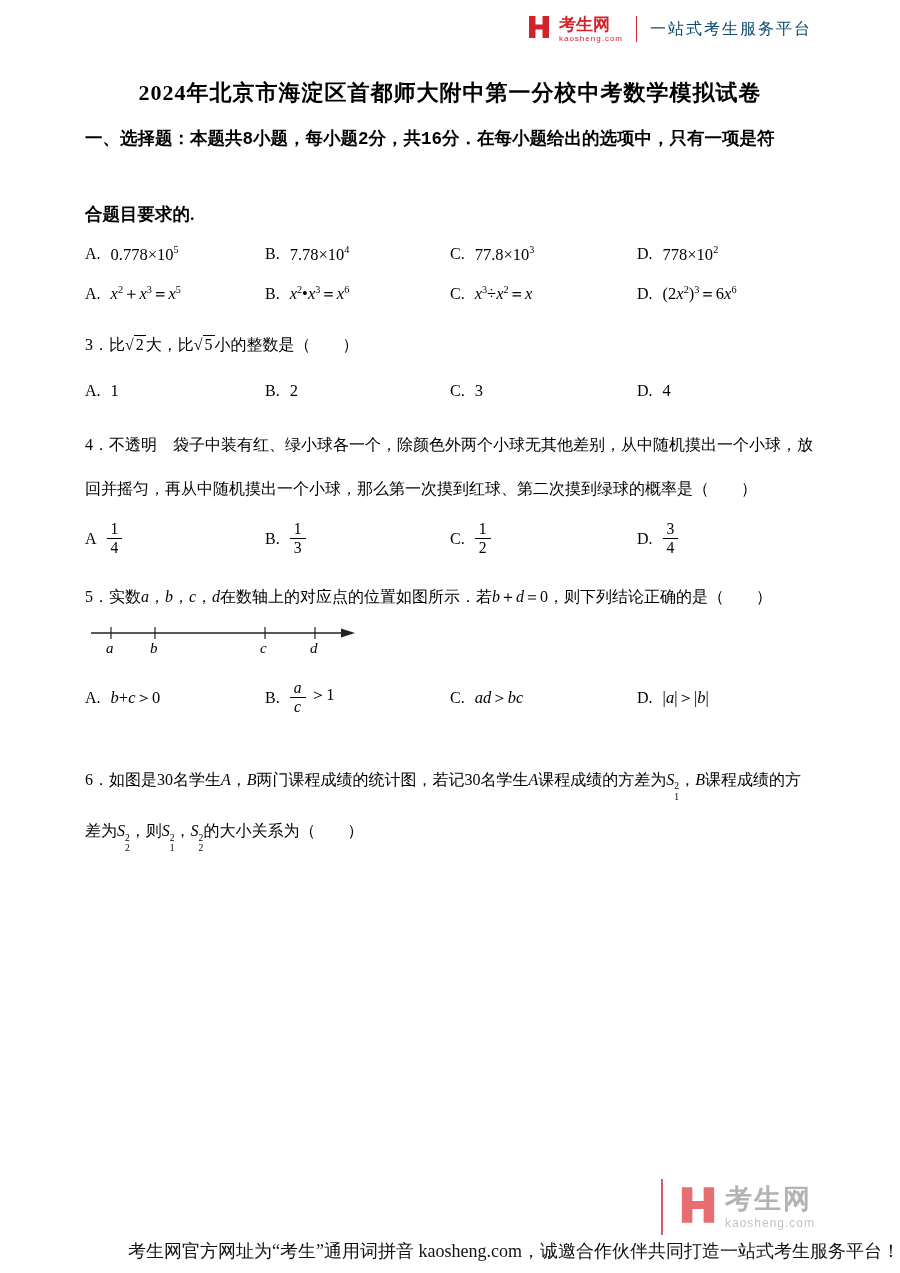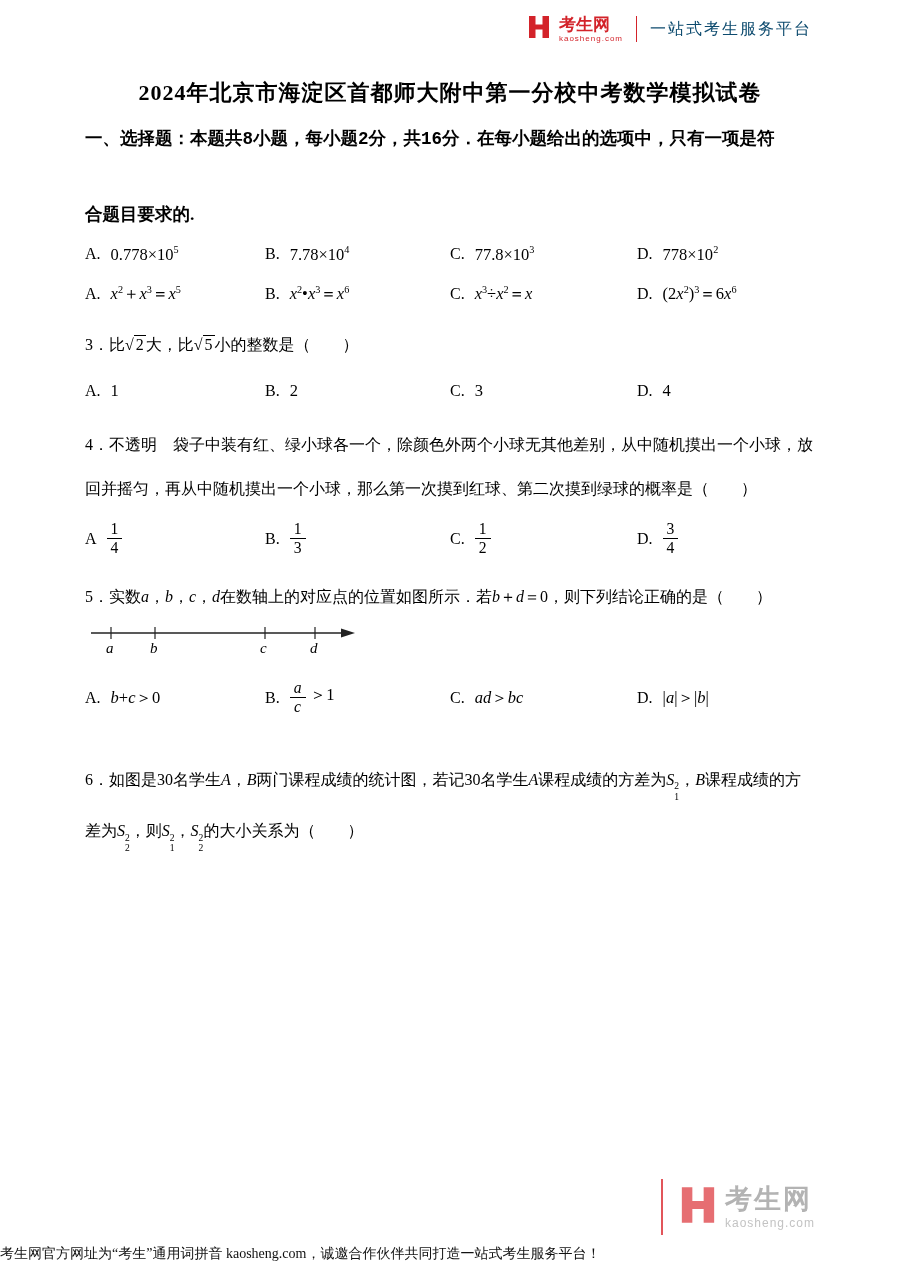--- a/index.html
+++ b/index.html
@@ -41,21 +41,21 @@
   .frac .den { display:block; padding:0 4px; }
   .sqrt { white-space:nowrap; }
   .sqrt .rad { border-top:1px solid #000; padding:0 2px; }
   .ss { display:inline-flex; flex-direction:column; align-items:center; font-size:0.6em; line-height:1.1; vertical-align:-0.45em; }
 
   
   .figure { margin:12px 0 0 4px; }
   .nl-label { font-style:italic; font-size:15px; font-family:"Liberation Serif",serif; }
 
   
-  .page-footer { position:absolute; left:0; right:0; bottom:10px; text-align:left; font-size:14px; color:#111; }
+  .page-footer { position:absolute; left:0; right:0; bottom:10px; text-align:right; font-size:18px; color:#111; }
   .watermark { position:absolute; right:85px; bottom:38px; display:flex; align-items:center; gap:6px; }
   .wm-rule { width:2px; height:56px; background:#e2555a; margin-right:8px; }
   .wm-textcol { display:flex; flex-direction:column; line-height:1; }
   .wm-name { color:#b3b3b3; font-size:27px; font-weight:bold; font-family:"Liberation Sans",sans-serif; letter-spacing:2px; }
   .wm-domain { color:#c3c3c3; font-size:12px; font-family:"Liberation Sans",sans-serif; margin-top:4px; letter-spacing:1px; }
 </style>
 </head>
 <body>
 
 <header class="site-header">

